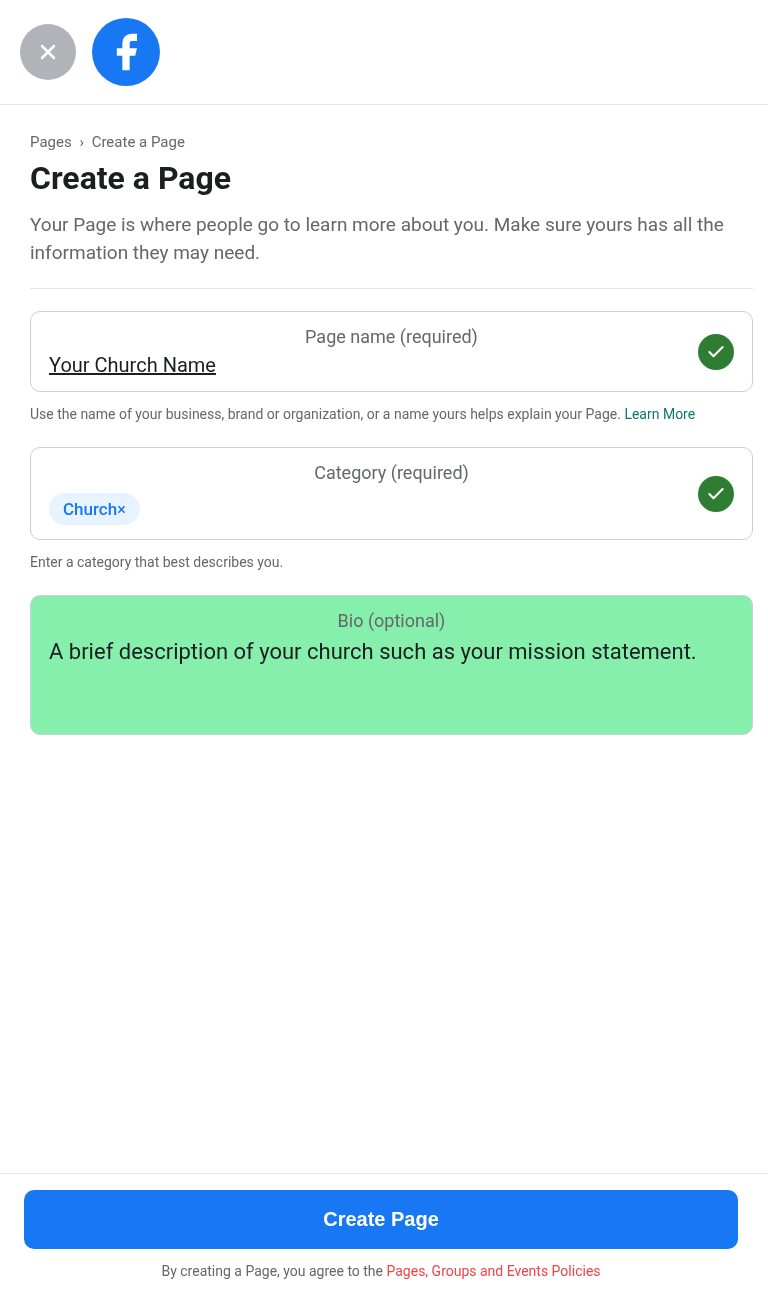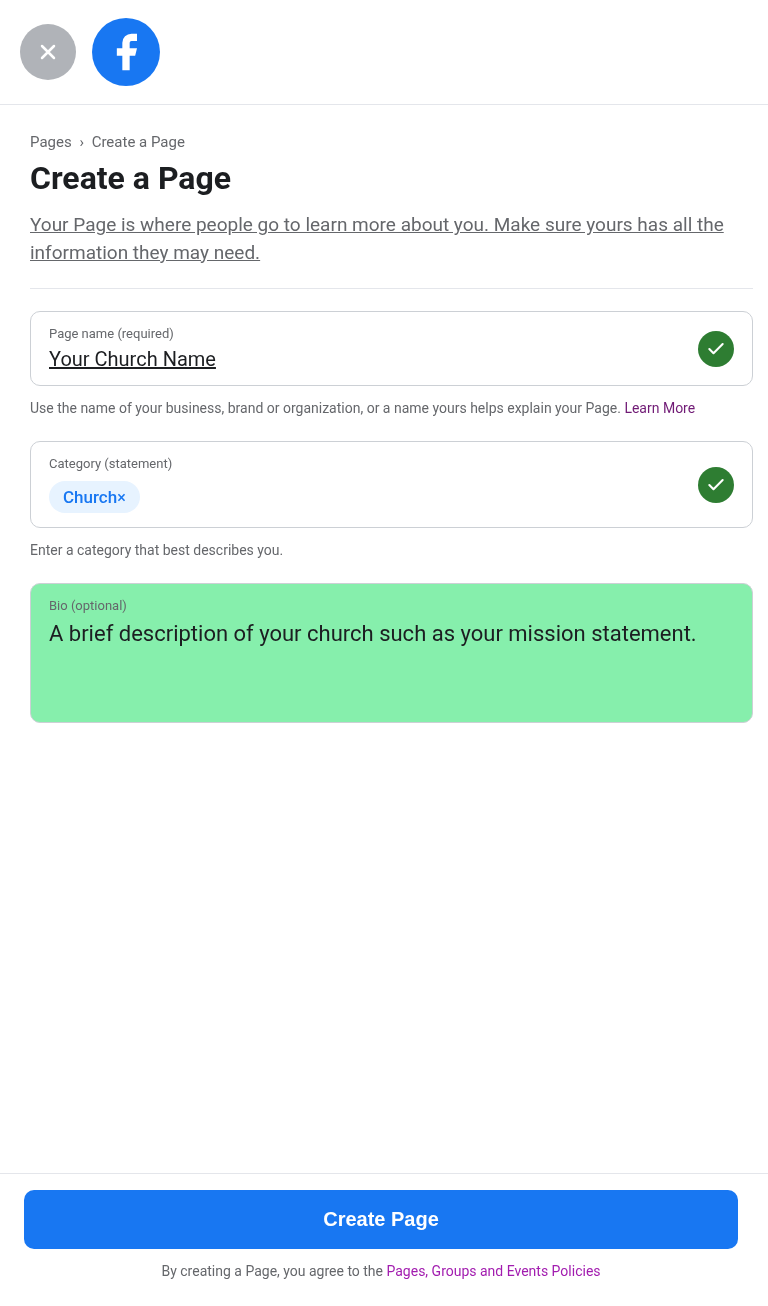--- a/index.html
+++ b/index.html
@@ -66,39 +66,39 @@
       font-weight: 700;
       color: #1c1e21;
       margin-bottom: 14px;
       line-height: 1.2;
     }
     .page-description {
       font-size: 19px;
       color: #65676b;
       line-height: 1.45;
       margin-bottom: 22px;
-      text-decoration: underline;
     }
     .divider {
       height: 1px;
       background: #e4e6eb;
       margin-bottom: 22px;
     }
     .form-field {
       border: 1.5px solid #ccd0d5;
       border-radius: 10px;
       padding: 14px 18px;
       margin-bottom: 12px;
       position: relative;
       background: #fff;
     }
     .field-label {
-      font-size: 13px;
+      font-size: 18px;
       color: #65676b;
       margin-bottom: 6px;
+      text-align: center;
     }
     .field-value {
       font-size: 20px;
       color: #1c1e21;
       font-weight: 400;
       text-decoration: underline;
     }
     .check-icon {
       position: absolute;
       right: 18px;
@@ -121,21 +121,21 @@
       stroke-linecap: round;
       stroke-linejoin: round;
     }
     .field-hint {
       font-size: 14px;
       color: #65676b;
       margin-bottom: 22px;
       line-height: 1.5;
     }
     .field-hint a, .link {
-      color: #701a75;
+      color: #0f766e;
       text-decoration: none;
     }
     .category-tag {
       display: inline-flex;
       align-items: center;
       background: #e7f3ff;
       color: #1877f2;
       border-radius: 20px;
       padding: 6px 14px;
       font-size: 17px;
@@ -182,21 +182,21 @@
       cursor: pointer;
       margin-bottom: 12px;
     }
     .terms-text {
       font-size: 14px;
       color: #65676b;
       text-align: center;
       line-height: 1.5;
     }
     .terms-text a {
-      color: #a21caf;
+      color: #ef4444;
       text-decoration: none;
     }
   </style>
 </head>
 <body>
 
 <div class="header">
   <div class="close-btn">
     <svg viewBox="0 0 24 24" xmlns="http://www.w3.org/2000/svg">
       <path d="M18 6L6 18M6 6l12 12" stroke="#fff" stroke-width="2.5" stroke-linecap="round" fill="none"></path>
@@ -232,21 +232,21 @@
       </svg>
     </div>
   </div>
 
   <p class="field-hint">
     <span>Use the name of your business, brand or organization, or a name yours helps explain your Page.</span>
     <a href="#">Learn More</a>
   </p>
 
   <div class="form-field">
-    <div class="field-label">Category (statement)</div>
+    <div class="field-label">Category (required)</div>
     <div class="category-tag">
       <span>Church</span>
       <span class="tag-close">×</span>
     </div>
     <div class="check-icon">
       <svg viewBox="0 0 24 24">
         <polyline points="20 6 9 17 4 12"></polyline>
       </svg>
     </div>
   </div>

